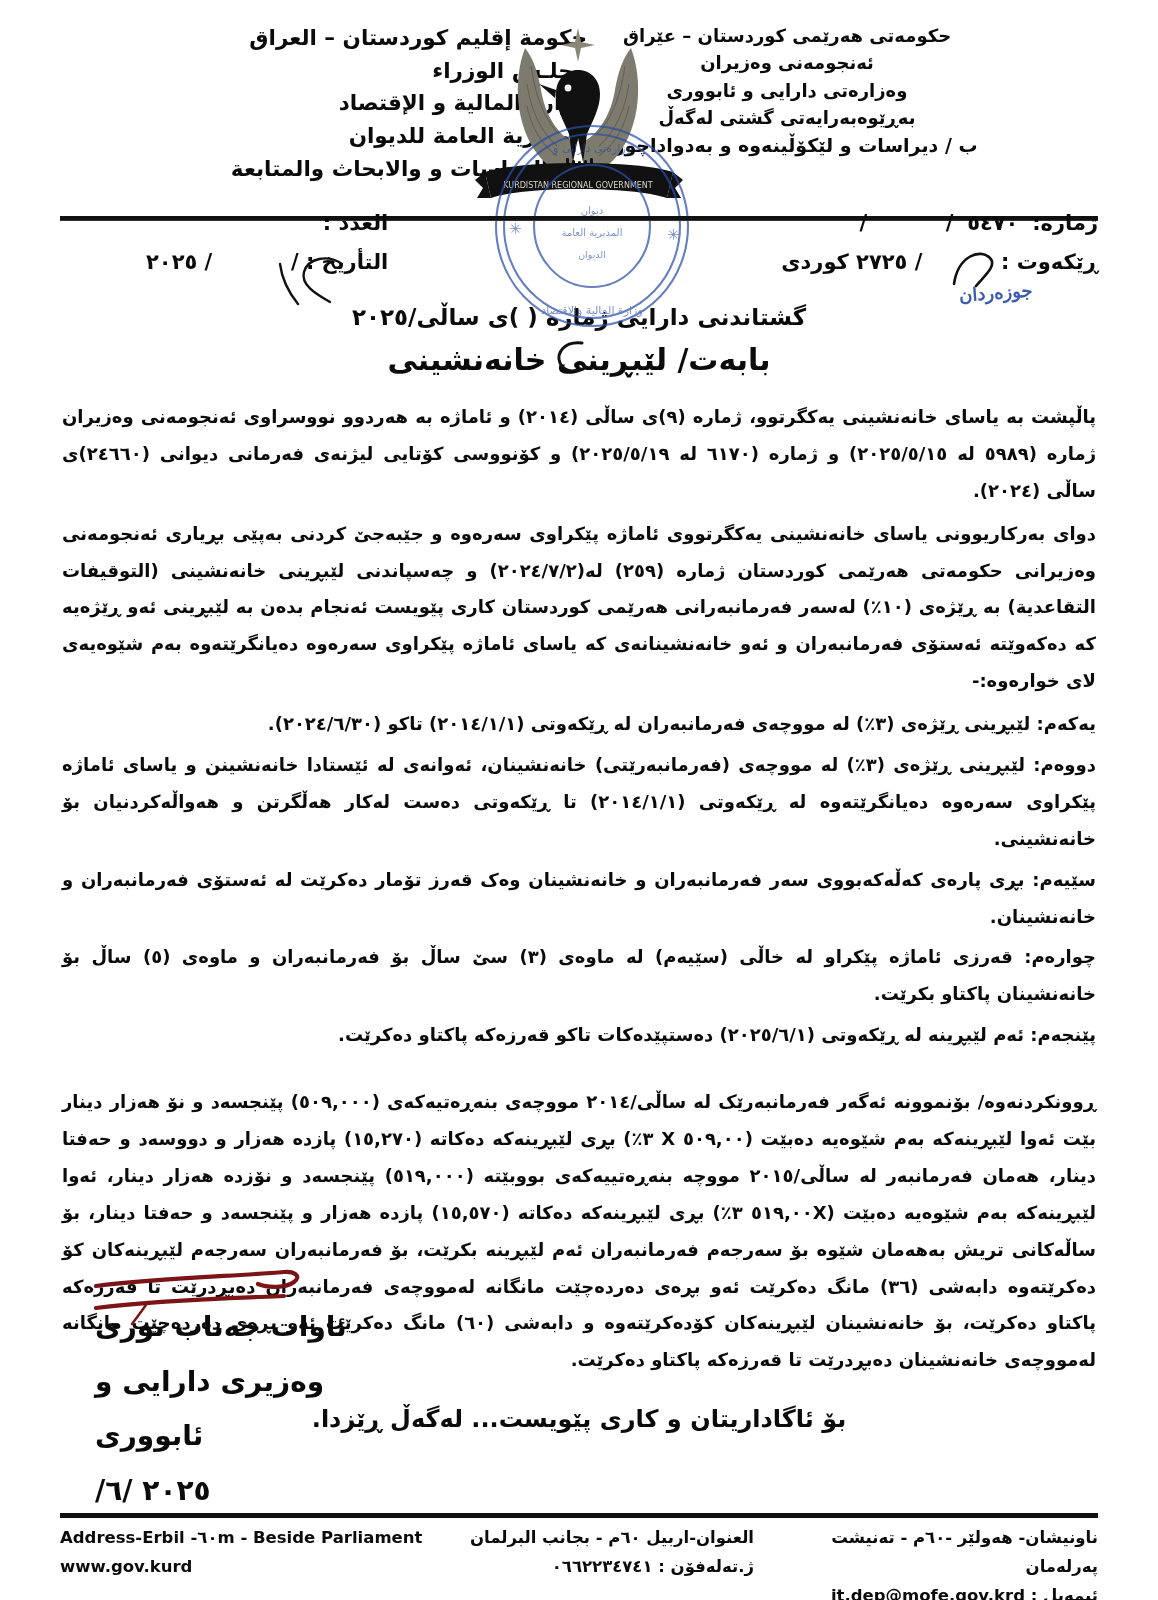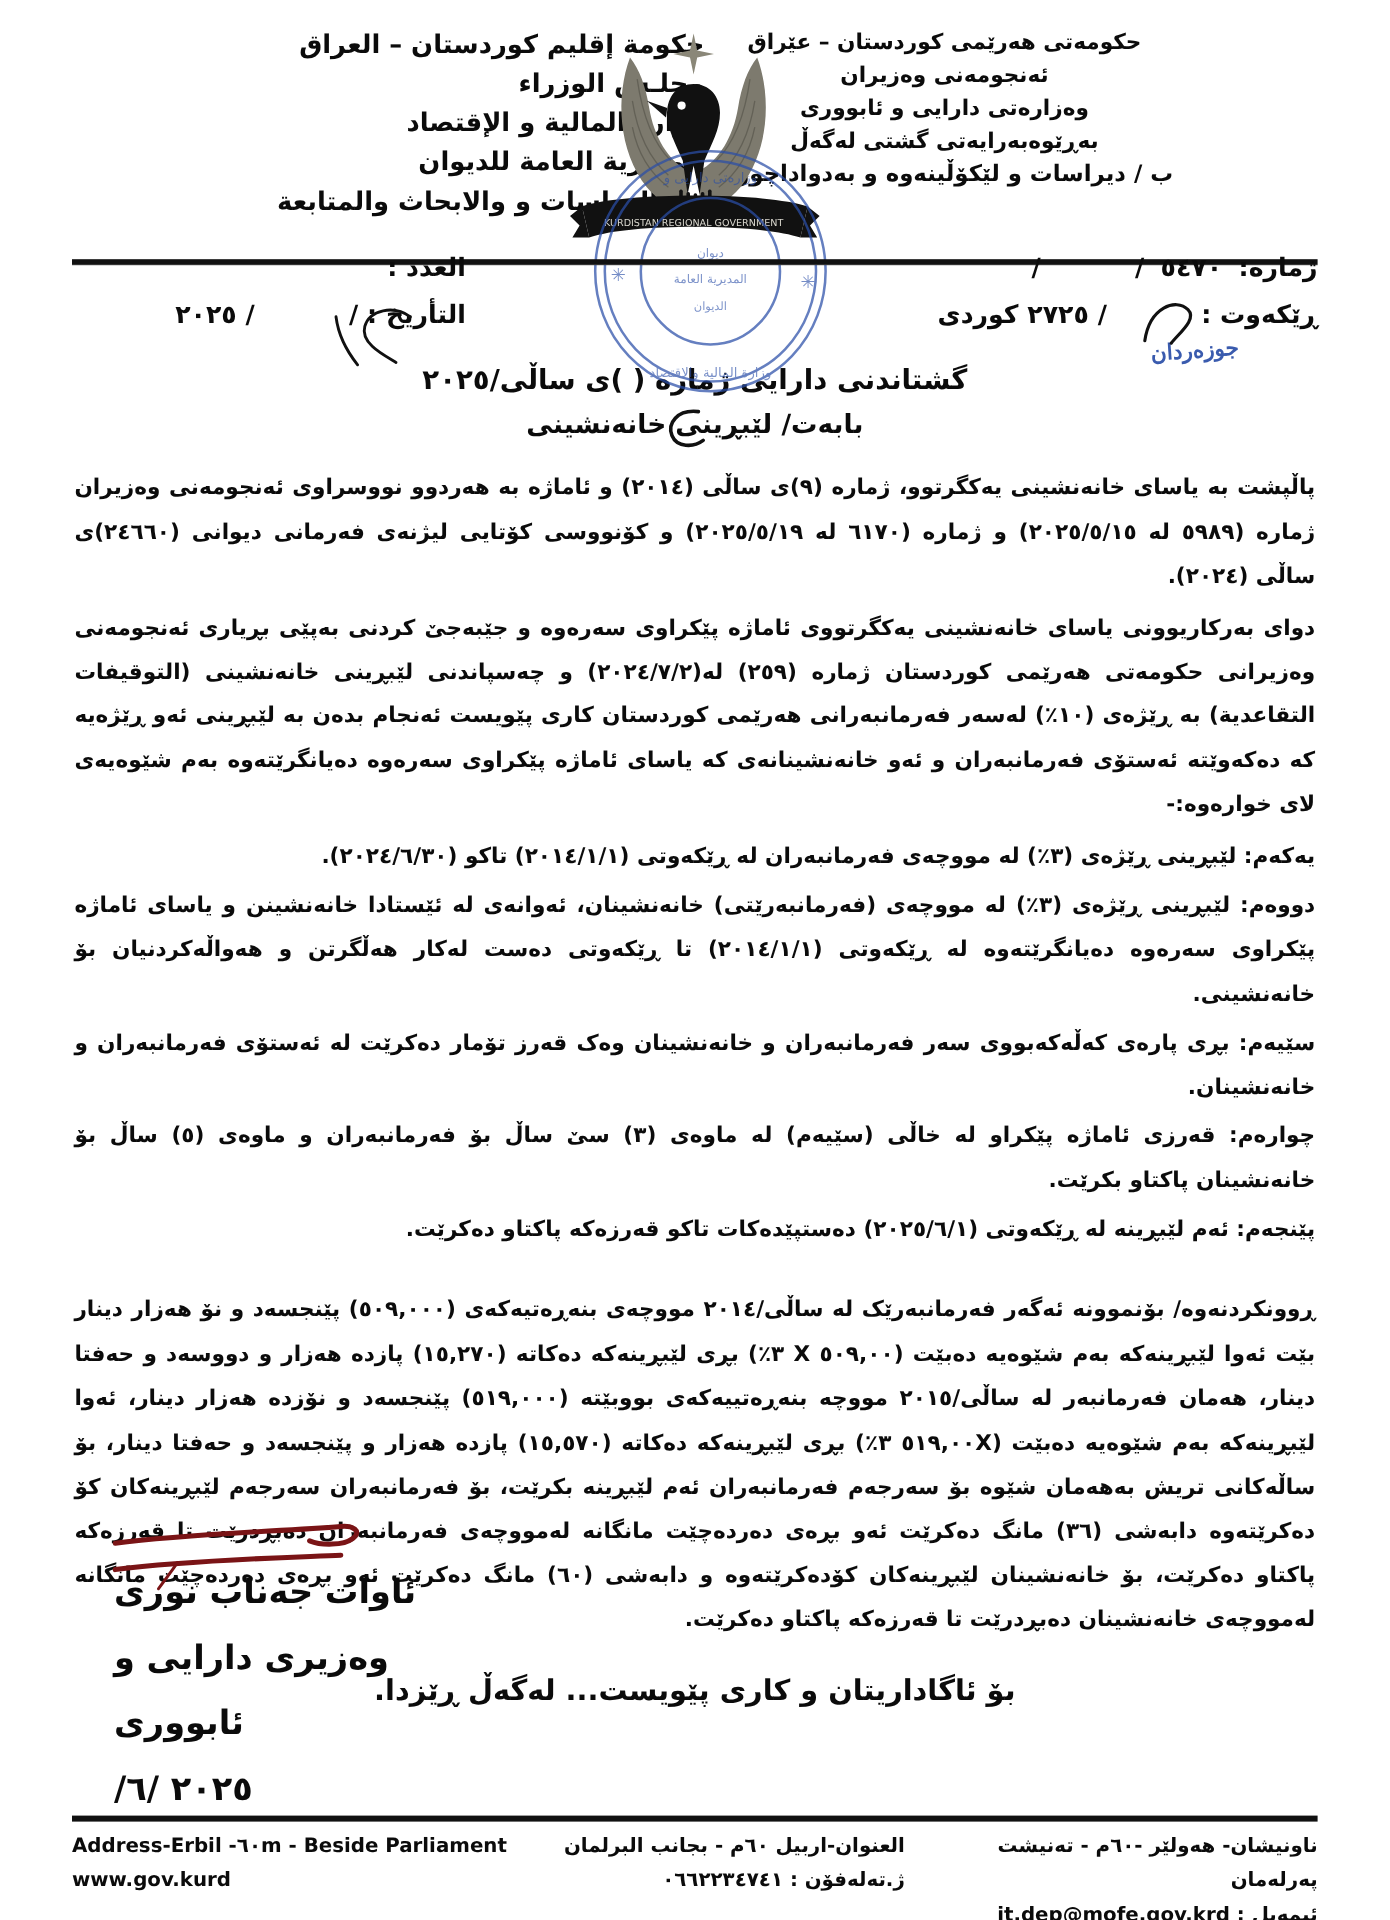--- a/index.html
+++ b/index.html
@@ -97,21 +97,21 @@
   }
 
   
   .doc-title{
     text-align:center;direction:rtl;
     font-weight:bold;font-size:23px;
     margin-top:4px;
   }
   .doc-subject{
     text-align:center;direction:rtl;
-    font-weight:bold;font-size:22px;
+    font-weight:bold;font-size:30px;
     margin-top:12px;
   }
 
   
   .body{
     direction:rtl;
     text-align:justify;
     padding:0 62px;
     margin-top:22px;
     font-size:18px;

